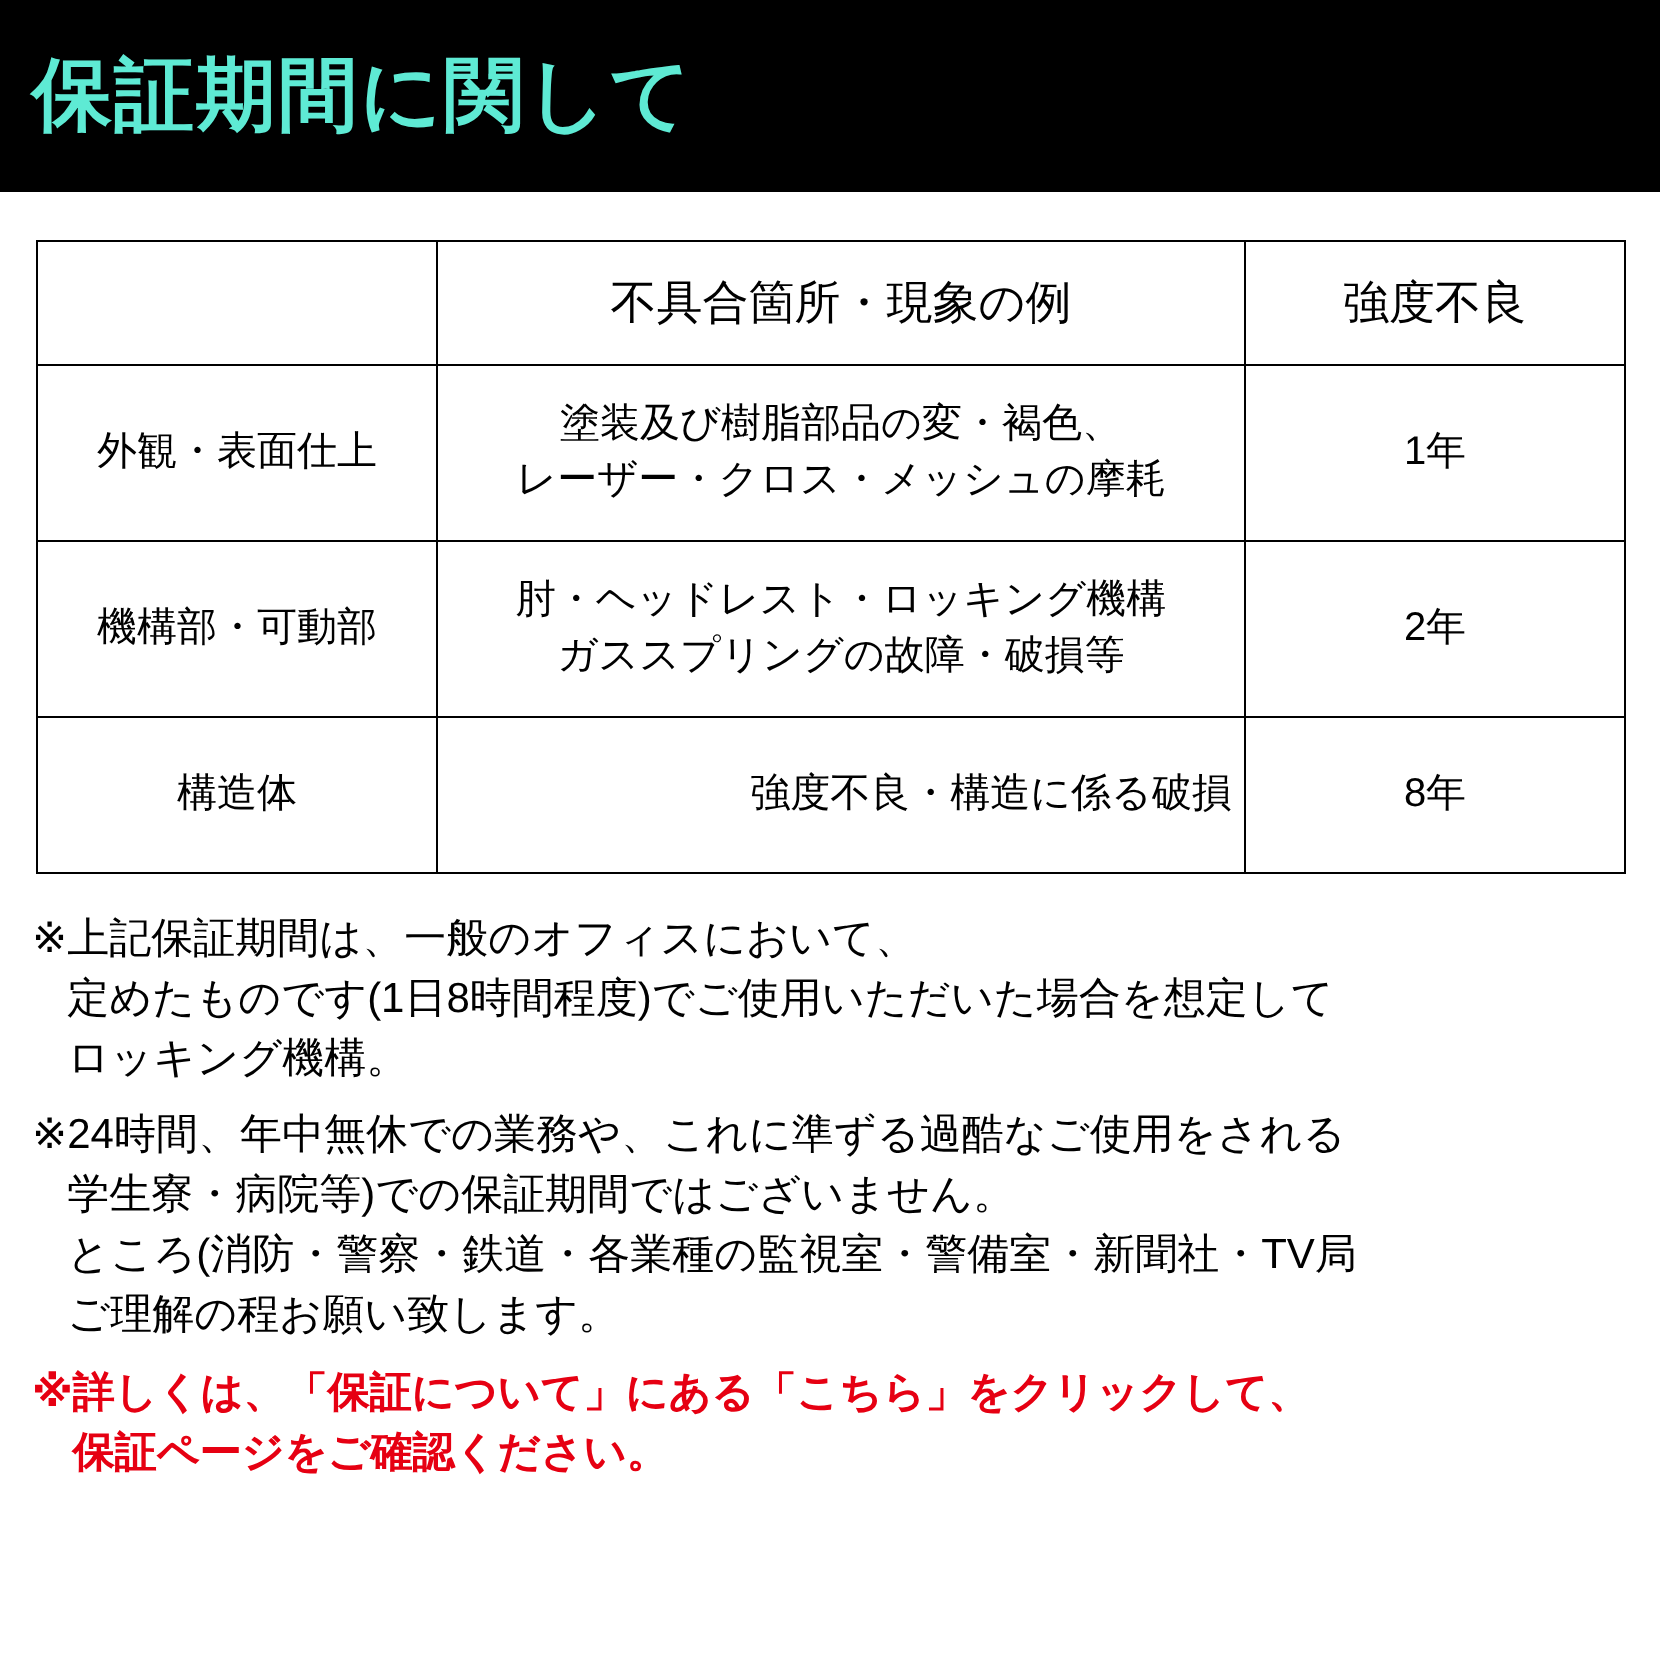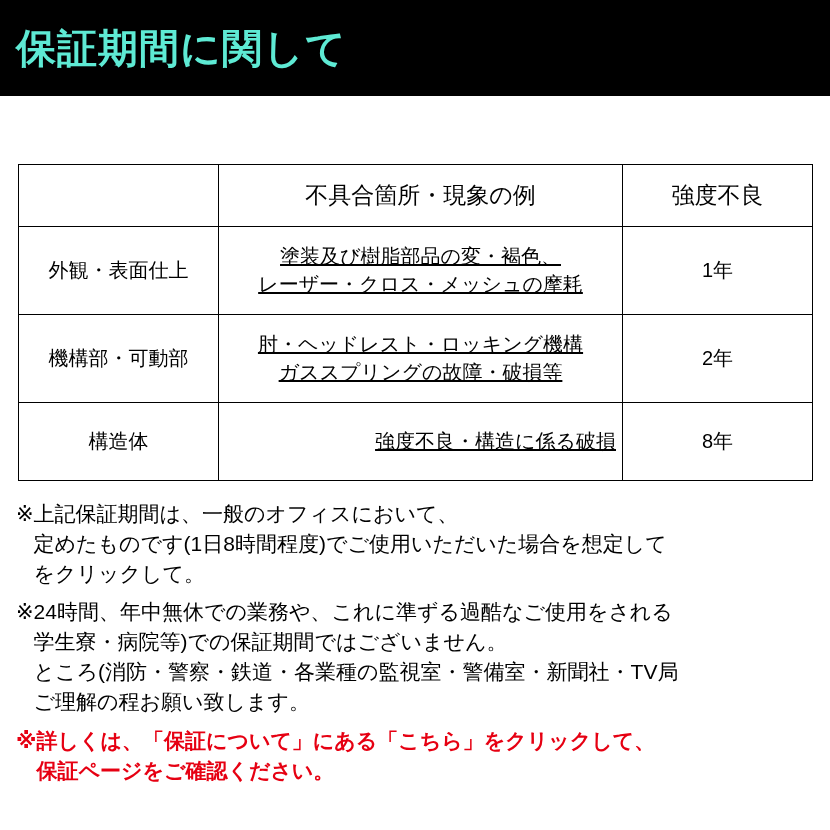--- a/index.html
+++ b/index.html
@@ -37,21 +37,20 @@
     font-weight: bold;
     letter-spacing: 1px;
     line-height: 1;
     white-space: nowrap;
   }
 
   
   .table-wrap {
     padding: 24px 30px 0 18px;
     box-sizing: border-box;
-    margin-top: 44px;
   }
   table.warranty {
     border-collapse: collapse;
     width: 794px;
     table-layout: fixed;
   }
   table.warranty td,
   table.warranty th {
     border: 1.5px solid #000000;
     padding: 8px 6px;
@@ -65,21 +64,20 @@
     font-size: 23px;
   }
   .col-cat { width: 200px; }
   .col-ex  { width: 404px; }
   .col-per { width: 190px; }
 
   .cell-head-blank { border: 1.5px solid #000000; }
   .cell-example {
     text-align: left;
     padding-left: 12px;
-    text-decoration: underline;
   }
   .cell-example.center { text-align: right; padding-left: 6px; }
   .cell-cat { font-size: 21px; }
   .cell-period { font-size: 21px; }
 
   .row-h { height: 62px; }
   .row-1 { height: 88px; }
   .row-2 { height: 88px; }
   .row-3 { height: 78px; }
 
@@ -162,21 +160,21 @@
     </table>
   </div>
 
   <div class="notes">
 
     <div class="note">
       <div class="note-mark">※</div>
       <div class="note-body">
         <div>上記保証期間は、一般のオフィスにおいて、</div>
         <div>定めたものです(1日8時間程度)でご使用いただいた場合を想定して</div>
-        <div>をクリックして。</div>
+        <div>ロッキング機構。</div>
       </div>
     </div>
 
     <div class="note">
       <div class="note-mark">※</div>
       <div class="note-body">
         <div>24時間、年中無休での業務や、これに準ずる過酷なご使用をされる</div>
         <div>学生寮・病院等)での保証期間ではございません。</div>
         <div>ところ(消防・警察・鉄道・各業種の監視室・警備室・新聞社・TV局</div>
         <div>ご理解の程お願い致します。</div>

